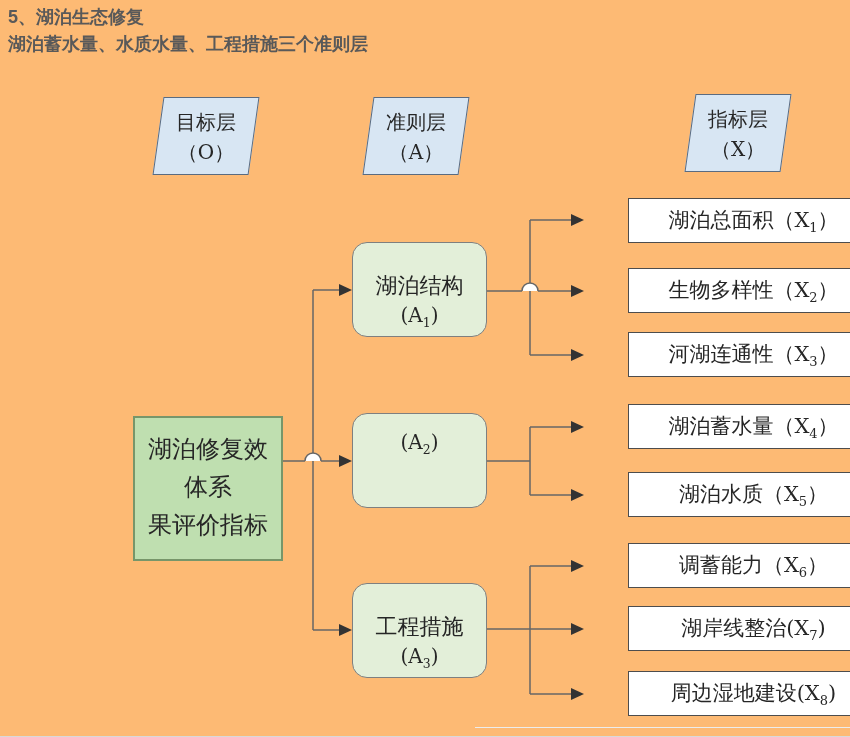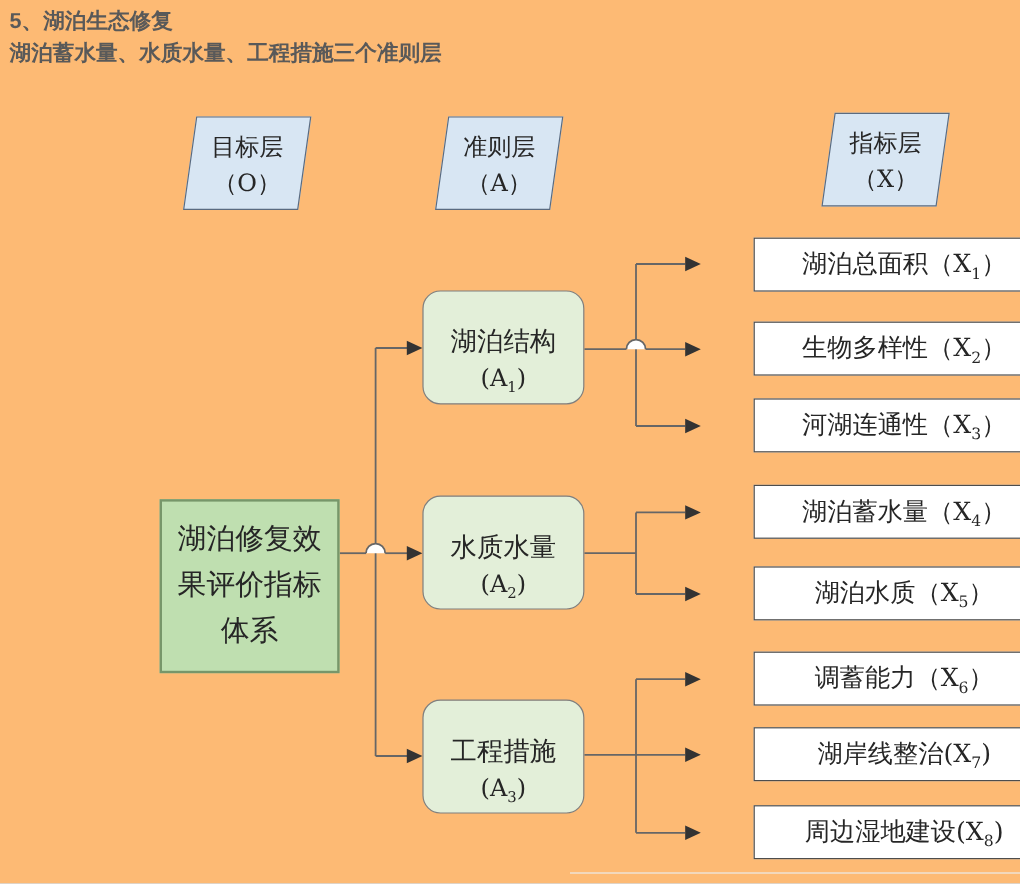--- a/index.html
+++ b/index.html
@@ -150,30 +150,29 @@
   </div>
   <div class="pgram" style="left:690px;top:94px;">
     <span class="ptxt">
       <span style="display:block">指标层</span>
       <span style="display:block">（X）</span>
     </span>
   </div>
 
   <div class="goal-box">
     <div>湖泊修复效</div>
+    <div>体系</div>
     <div>果评价指标</div>
-    <div>体系</div>
   </div>
 
   <div class="criteria-box" style="top:242px;">
     <span class="c-name">湖泊结构</span>
     <span class="c-code"><span>(A</span><sub>1</sub><span>)</span></span>
   </div>
   <div class="criteria-box" style="top:413px;">
-    <span class="c-name">水质水量</span>
     <span class="c-code"><span>(A</span><sub>2</sub><span>)</span></span>
   </div>
   <div class="criteria-box" style="top:583px;">
     <span class="c-name">工程措施</span>
     <span class="c-code"><span>(A</span><sub>3</sub><span>)</span></span>
   </div>
 
   <div class="indicator-box" style="top:198px;">
     <span>湖泊总面积</span><span>（X</span><sub>1</sub><span>）</span>
   </div>

